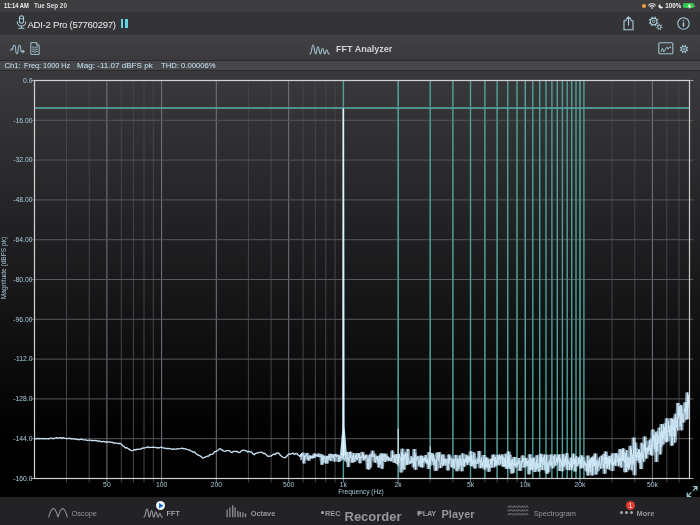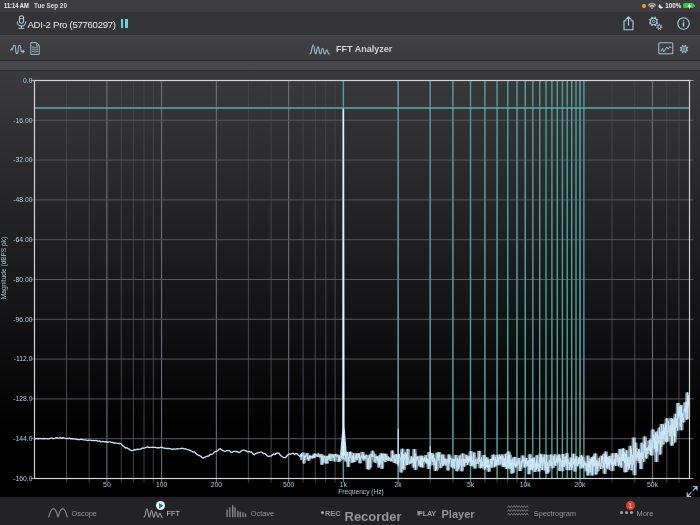--- a/index.html
+++ b/index.html
@@ -94,20 +94,26 @@
     <svg width="12" height="12" viewBox="0 0 12 12" style="position:absolute;left:678px;top:43px">
 <g fill="none" stroke="#9cc0cd">
 <circle cx="6" cy="6" r="2.7" stroke-width="1.05"></circle>
 <circle cx="6" cy="6" r="1.1" stroke-width="0.85"></circle>
 <path d="M8.77 7.15L10.07 7.68M7.15 8.77L7.68 10.07M4.85 8.77L4.32 10.07M3.23 7.15L1.93 7.68M3.23 4.85L1.93 4.32M4.85 3.23L4.32 1.93M7.15 3.23L7.68 1.93M8.77 4.85L10.07 4.32" stroke-width="1.15"></path>
 </g>
     </svg>
 
 <div class="abs" style="left:0;top:59.5px;width:700px;height:11.5px;background:#2a2a2c"></div>
 <div class="abs" style="left:0;top:60.5px;width:700px;height:9.5px;background:#47474b"></div>
+<div class="abs" style="top:61.2px;left:0;width:700px;height:9px;font-size:7.7px;color:#c8e9f2">
+<span class="abs" style="left:4.5px">Ch1:</span>
+      <span class="abs" style="left:23.6px;transform:scaleX(0.95);transform-origin:0 0">Freq: 1000 Hz</span>
+      <span class="abs" style="left:77px;transform:scaleX(1.05);transform-origin:0 0">Mag: -11.07 dBFS pk</span>
+      <span class="abs" style="left:161px">THD: 0.00006%</span>
+    </div>
 
 <div class="abs" style="left:0;top:71px;width:700px;height:426px;background:linear-gradient(180deg,#3a3a3d 0%,#010102 85%)"></div>
 <svg width="700" height="426" viewBox="0 0 700 426" font-family="'Liberation Sans',sans-serif" style="position:absolute;left:0;top:71px">
 <path d="M66.5 9.5V411.5M89.2 9.5V411.5M121.3 9.5V411.5M133.4 9.5V411.5M144.0 9.5V411.5M153.3 9.5V411.5M248.4 9.5V411.5M271.1 9.5V411.5M303.1 9.5V411.5M315.3 9.5V411.5M325.8 9.5V411.5M335.1 9.5V411.5M430.2 9.5V411.5M452.9 9.5V411.5M484.9 9.5V411.5M497.1 9.5V411.5M507.7 9.5V411.5M517.0 9.5V411.5M612.0 9.5V411.5M634.8 9.5V411.5M666.8 9.5V411.5M679.0 9.5V411.5" stroke="#45454a" stroke-width="1" fill="none"></path>
 <path d="M106.9 9.5V411.5M161.6 9.5V411.5M216.3 9.5V411.5M288.7 9.5V411.5M343.4 9.5V411.5M398.2 9.5V411.5M470.5 9.5V411.5M525.3 9.5V411.5M580.0 9.5V411.5M652.4 9.5V411.5" stroke="#767680" stroke-width="1" fill="none"></path>
 <path d="M30.5 49.3H693.5M30.5 89.1H693.5M30.5 128.9H693.5M30.5 168.7H693.5M30.5 208.5H693.5M30.5 248.3H693.5M30.5 288.1H693.5M30.5 327.9H693.5M30.5 367.7H693.5" stroke="#57575c" stroke-width="1" fill="none"></path>
 <path d="M30.5 9.5H34.5M689.5 9.5H693.5M30.5 407.5H34.5M689.5 407.5H693.5" stroke="#9a9aa0" stroke-width="1" fill="none"></path>
 <path d="M343.4 9.5V407.5M398.2 9.5V407.5M430.2 9.5V407.5M452.9 9.5V407.5M470.5 9.5V407.5M484.9 9.5V407.5M497.1 9.5V407.5M507.7 9.5V407.5M517.0 9.5V407.5M525.3 9.5V407.5M532.8 9.5V407.5M539.7 9.5V407.5M546.0 9.5V407.5M551.9 9.5V407.5M557.3 9.5V407.5M562.4 9.5V407.5M567.2 9.5V407.5M571.7 9.5V407.5M576.0 9.5V407.5M580.0 9.5V407.5M583.9 9.5V407.5" stroke="#4da09a" stroke-width="1.4" fill="none"></path>
 <rect x="34.5" y="35.5" width="655.0" height="0.9" fill="#57302c" opacity="0.75"></rect>
 <path d="M34.5 37.0H689.5" stroke="#54b2ab" stroke-width="1.3" fill="none"></path>
@@ -164,35 +170,35 @@
 <svg width="21" height="13" viewBox="0 0 21 13" style="position:absolute;left:226px;top:505px">
       <rect x="0.4" y="4.6" width="1.4" height="7.6" fill="#87878a"></rect>
       <rect x="3.2" y="2.4" width="1.4" height="9.8" fill="#87878a"></rect>
       <rect x="6.0" y="0.2" width="1.4" height="12.0" fill="#87878a"></rect>
       <rect x="8.4" y="2.4" width="1.4" height="9.8" fill="#87878a"></rect>
       <rect x="11.2" y="5.8" width="1.4" height="6.4" fill="#87878a"></rect>
       <rect x="13.6" y="6.8" width="1.4" height="5.4" fill="#87878a"></rect>
       <rect x="16.2" y="7.2" width="1.4" height="5.0" fill="#87878a"></rect>
       <rect x="18.8" y="8.4" width="1.4" height="3.8" fill="#87878a"></rect>
     </svg>
-<div class="abs" style="left:250.7px;top:508.5px;font-size:7.4px;font-weight:400;color:#97979a">Octave</div>
+<div class="abs" style="left:250.7px;top:508.5px;font-size:7.4px;font-weight:700;color:#97979a">Octave</div>
 <div class="abs" style="left:321px;top:510.7px;width:3.4px;height:3.4px;border-radius:50%;background:#a8a8ab"></div>
 <div class="abs" style="left:325px;top:508.5px;font-size:7.4px;font-weight:600;color:#97979a">REC</div>
 <div class="abs" style="left:344.5px;top:508.5px;font-size:13px;font-weight:600;color:#97979a">Recorder</div>
 <svg width="5" height="6" viewBox="0 0 6 7" style="position:absolute;left:417.3px;top:509.8px">
       <path d="M0.5 0.5 L5.5 3.5 L0.5 6.5 Z" fill="#9a9a9d"></path>
     </svg>
 <div class="abs" style="left:418px;top:508.5px;font-size:7.4px;font-weight:700;letter-spacing:-0.25px;color:#97979a">PLAY</div>
 <div class="abs" style="left:441.5px;top:508px;font-size:11px;font-weight:600;color:#97979a">Player</div>
 <svg width="22" height="13" viewBox="0 0 22 13" style="position:absolute;left:507px;top:505px">
       <path d="M0.5 2.6 L1.80 0.70 L3.10 2.60 L4.40 0.70 L5.70 2.60 L7.00 0.70 L8.30 2.60 L9.60 0.70 L10.90 2.60 L12.20 0.70 L13.50 2.60 L14.80 0.70 L16.10 2.60 L17.40 0.70 L18.70 2.60 L20.00 0.70 L21.30 2.60" fill="none" stroke="#87878a" stroke-width="0.75"></path>
       <path d="M0.5 6.4 L1.80 4.50 L3.10 6.40 L4.40 4.50 L5.70 6.40 L7.00 4.50 L8.30 6.40 L9.60 4.50 L10.90 6.40 L12.20 4.50 L13.50 6.40 L14.80 4.50 L16.10 6.40 L17.40 4.50 L18.70 6.40 L20.00 4.50 L21.30 6.40" fill="none" stroke="#87878a" stroke-width="0.75"></path>
       <path d="M0.5 10.2 L1.80 8.30 L3.10 10.20 L4.40 8.30 L5.70 10.20 L7.00 8.30 L8.30 10.20 L9.60 8.30 L10.90 10.20 L12.20 8.30 L13.50 10.20 L14.80 8.30 L16.10 10.20 L17.40 8.30 L18.70 10.20 L20.00 8.30 L21.30 10.20" fill="none" stroke="#87878a" stroke-width="0.75"></path>
     </svg>
 <div class="abs" style="left:533.7px;top:508.5px;font-size:7.4px;font-weight:400;color:#97979a">Spectrogram</div>
 <div style="position:absolute;left:620px;top:511px;width:14px;height:4px">
 <div style="position:absolute;left:0;width:3.4px;height:3.4px;border-radius:50%;background:#a8a8ab"></div>
 <div style="position:absolute;left:4.8px;width:3.4px;height:3.4px;border-radius:50%;background:#a8a8ab"></div>
 <div style="position:absolute;left:9.6px;width:3.4px;height:3.4px;border-radius:50%;background:#a8a8ab"></div>
     </div>
 <div style="position:absolute;left:626px;top:500.5px;width:9px;height:9px;border-radius:50%;background:#e33b30;color:#fff;font-size:6.5px;text-align:center;line-height:9.5px">1</div>
-<div class="abs" style="left:636.6px;top:508.5px;font-size:7.4px;font-weight:400;color:#97979a">More</div>
+<div class="abs" style="left:636.6px;top:508.5px;font-size:7.4px;font-weight:700;color:#97979a">More</div>
 
 </div>
 </body></html>

